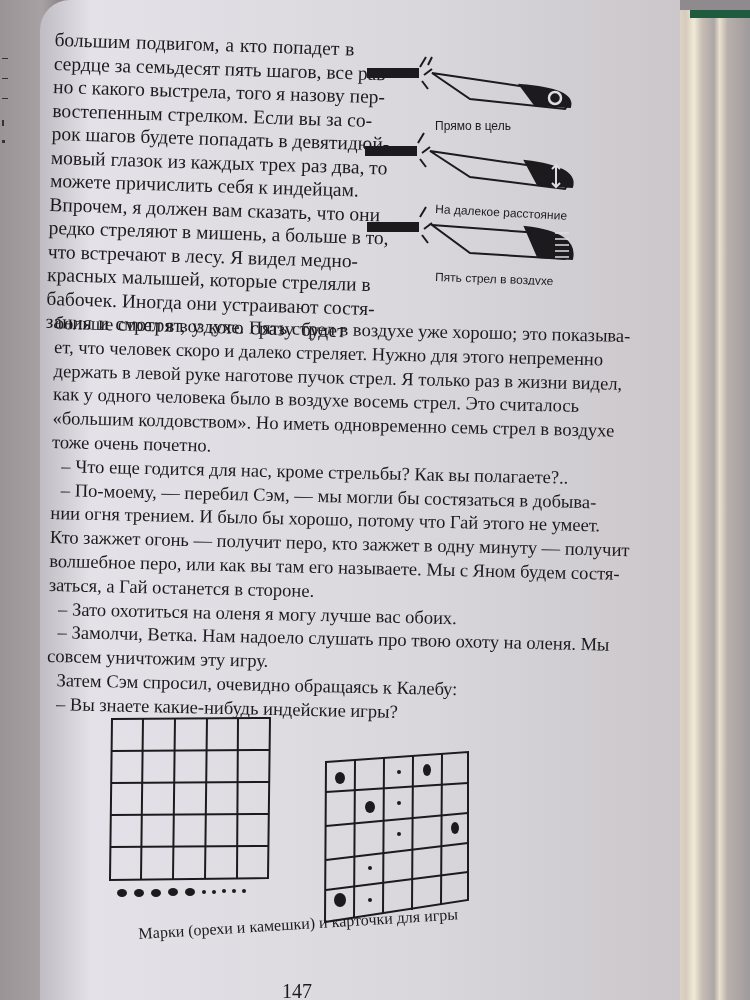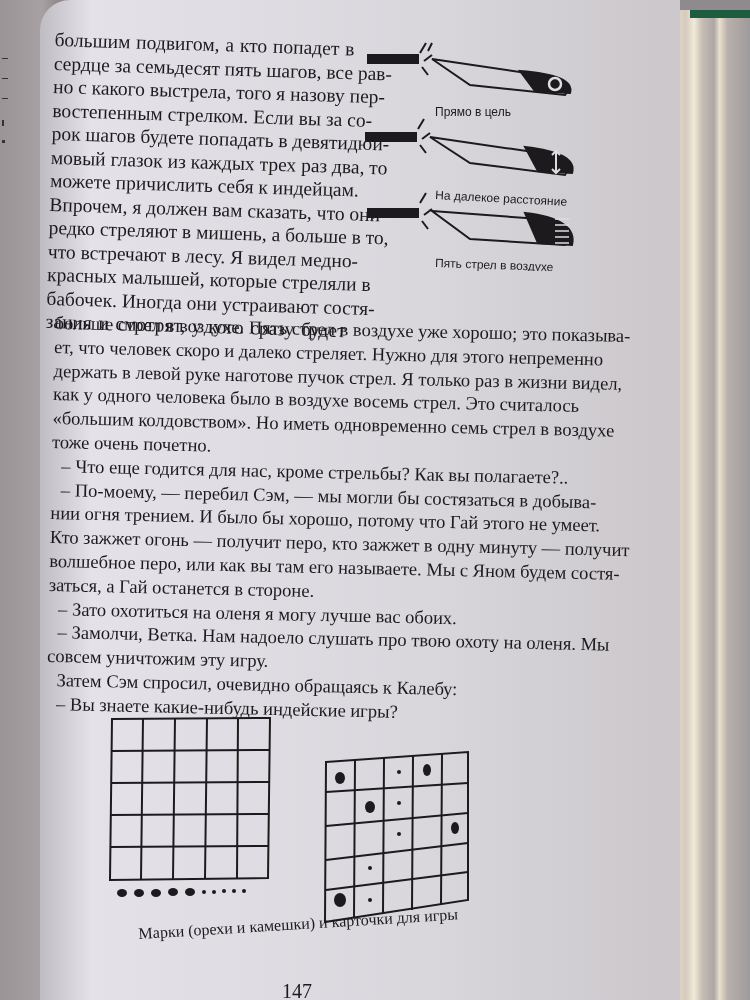--- a/index.html
+++ b/index.html
@@ -25,21 +25,21 @@
   .cover-strip { position:absolute; left:690px; top:10px; width:60px; height:8px; background:#1f5b3f; }
   .text {
     position:absolute; color:#1c1a1d; font-size:19.5px; line-height:23.5px;
     white-space:nowrap; transform-origin:left top;
   }
   .col1 { left:55px; top:28px; width:300px; text-align:justify; }
   .col1 .ln { display:block; text-align:justify; text-align-last:justify; width:300px; }
   .full { left:55px; width:560px; }
   .full .ln { display:block; }
   .indent { padding-left:10px; }
-  .feathers { position:absolute; left:360px; top:31px; width:220px; height:240px; }
+  .feathers { position:absolute; left:360px; top:45px; width:220px; height:240px; }
   .cap { position:absolute; font-family:"Liberation Sans","DejaVu Sans",sans-serif; font-size:12px; color:#1c1a1d; }
   .grid-fig { position:absolute; }
   .caption { position:absolute; left:138px; top:925px; font-size:16px; color:#1c1a1d; transform:rotate(-3.5deg); transform-origin:left top; }
   .page-num { position:absolute; left:282px; top:980px; font-size:20px; color:#1c1a1d; }
 </style>
 </head>
 <body>
 
 <div class="left-page">
   <div class="mark" style="top:58px"></div>

